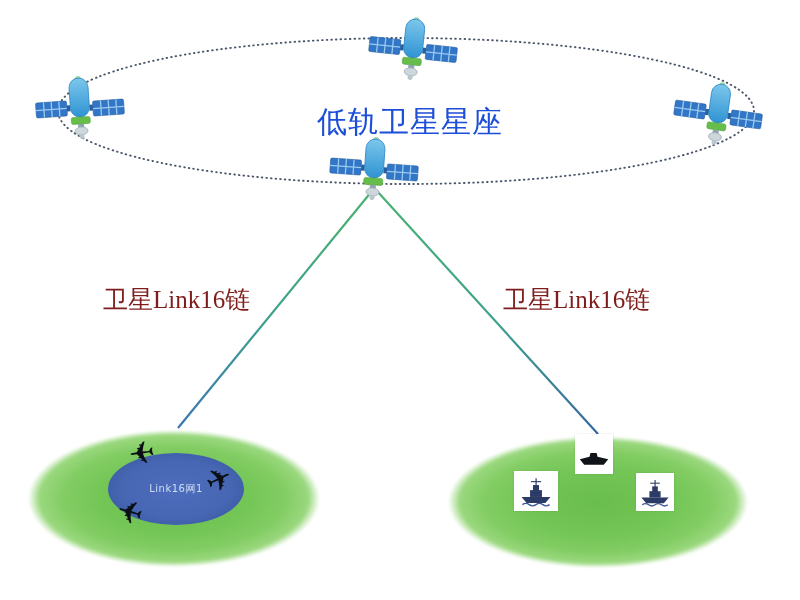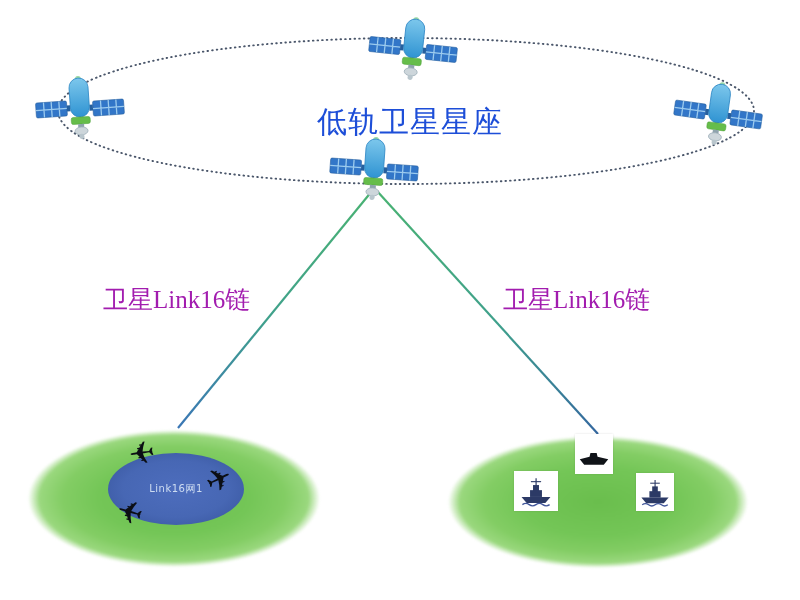--- a/index.html
+++ b/index.html
@@ -9,21 +9,21 @@
   }
   .layer{position:absolute;left:0;top:0;width:800px;height:600px;pointer-events:none;}
   .abs{position:absolute;}
   .title{
     left:290px;top:78px;width:240px;text-align:center;
     font-family:"Liberation Serif","DejaVu Serif",serif;
     font-size:30px;color:#1d4ed8;letter-spacing:1px;white-space:nowrap;margin-top:24px;
   }
   .link-label{
     font-family:"Liberation Serif","DejaVu Serif",serif;
-    font-size:25px;color:#a21caf;white-space:nowrap;
+    font-size:25px;color:#7f1d1d;white-space:nowrap;
   }
   .link-label.left{left:103px;top:283px;}
   .link-label.right{left:503px;top:283px;}
   .coverage{
     border-radius:50%;
     background:radial-gradient(closest-side,#6abe4d 0%,#74c657 52%,#83cd64 76%,#9ad87e 92%,rgba(154,216,126,0) 100%);
     filter:blur(1px);
   }
   .coverage.left{left:28px;top:430px;width:292px;height:137px;}
   .coverage.right{left:448px;top:436px;width:300px;height:132px;}

